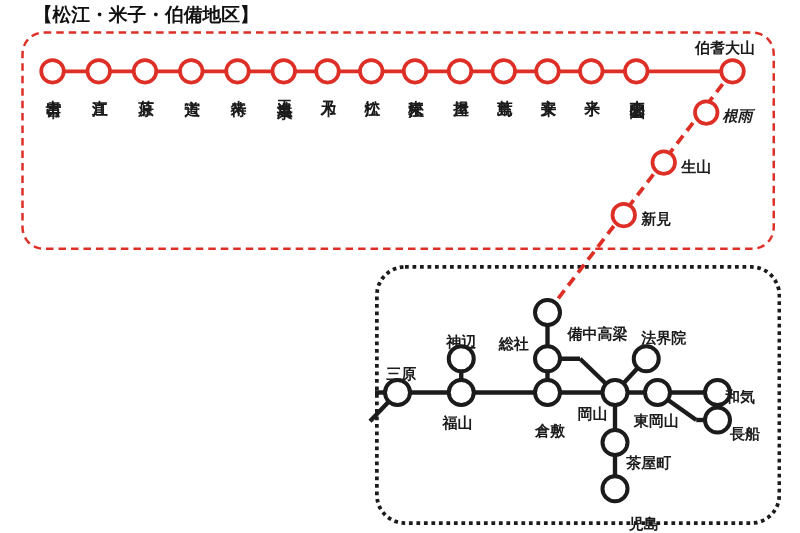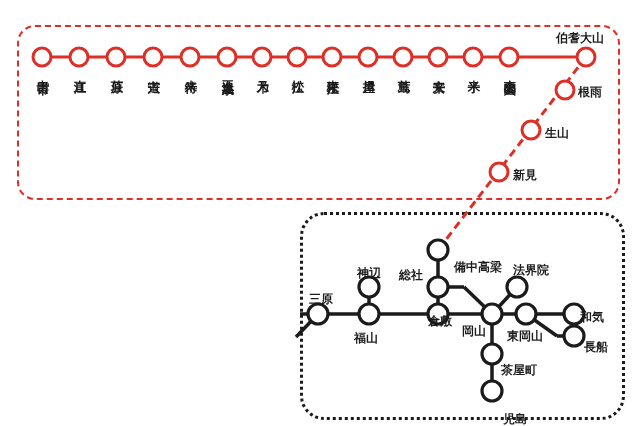--- a/index.html
+++ b/index.html
@@ -21,20 +21,21 @@
   }
   .st-label.v{
     writing-mode:vertical-rl;text-orientation:upright;letter-spacing:1px;
     transform:translate(-50%,0);font-size:12.5px;
   }
 </style>
 </head>
 <body>
 
 <div id="canvas">
+  <div class="page-title">【松江・米子・伯備地区】</div>
   <div class="region red" id="region-red" style="left: 17px; top: 25px; width: 603px; height: 175px; border-color: rgb(221, 47, 38);"></div>
   <div class="region black" id="region-black" style="left: 300px; top: 212px; width: 325px; height: 208px; border-color: rgb(27, 27, 27);"></div>
   <svg id="net" width="640" height="426">
       <line x1="42" y1="57" x2="586" y2="57" stroke="#dd2f26" stroke-width="3"></line>
       <line x1="586" y1="57" x2="438" y2="250" stroke="#dd2f26" stroke-width="3" stroke-dasharray="8,5"></line>
       <line x1="300" y1="314" x2="574" y2="314" stroke="#1b1b1b" stroke-width="3.5"></line>
       <line x1="318" y1="314" x2="296" y2="337" stroke="#1b1b1b" stroke-width="3.5"></line>
       <line x1="369" y1="287" x2="369" y2="314" stroke="#1b1b1b" stroke-width="3.5"></line>
       <line x1="438" y1="250" x2="438" y2="314" stroke="#1b1b1b" stroke-width="3.5"></line>
       <line x1="438" y1="287" x2="464" y2="287" stroke="#1b1b1b" stroke-width="3.5"></line>
@@ -84,30 +85,30 @@
       <div class="st-label v" style="left: 227px; top: 70px;">玉造温泉</div>
       <div class="st-label v" style="left: 262px; top: 70px;">乃木</div>
       <div class="st-label v" style="left: 297px; top: 70px;">松江</div>
       <div class="st-label v" style="left: 332px; top: 70px;">東松江</div>
       <div class="st-label v" style="left: 368px; top: 70px;">揖屋</div>
       <div class="st-label v" style="left: 403px; top: 70px;">荒島</div>
       <div class="st-label v" style="left: 438px; top: 70px;">安来</div>
       <div class="st-label v" style="left: 473px; top: 70px;">米子</div>
       <div class="st-label v" style="left: 509px; top: 70px;">東山公園</div>
       <div class="st-label h" style="left: 580px; top: 39px;">伯耆大山</div>
-      <div class="st-label h" style="left: 590px; top: 93px;">根雨</div>
+      <div class="st-label h" style="left: 590px; top: 93px; font-style: italic;">根雨</div>
       <div class="st-label h" style="left: 557px; top: 134px;">生山</div>
       <div class="st-label h" style="left: 525px; top: 176px;">新見</div>
       <div class="st-label h" style="left: 478px; top: 241px; margin-top: 27px;">備中高梁</div>
       <div class="st-label h" style="left: 369px; top: 274px;">神辺</div>
       <div class="st-label h" style="left: 411px; top: 276px; text-align: center;">総社</div>
       <div class="st-label h" style="left: 531px; top: 271px;">法界院</div>
       <div class="st-label h" style="left: 321px; top: 300px;">三原</div>
       <div class="st-label h" style="left: 366px; top: 339px;">福山</div>
-      <div class="st-label h" style="left: 440px; top: 322px;">倉敷</div>
+      <div class="st-label h" style="left: 440px; top: 345px;">倉敷</div>
       <div class="st-label h" style="left: 474px; top: 332px;">岡山</div>
       <div class="st-label h" style="left: 525px; top: 337px;">東岡山</div>
       <div class="st-label h" style="left: 592px; top: 318px;">和気</div>
       <div class="st-label h" style="left: 596px; top: 348px;">長船</div>
       <div class="st-label h" style="left: 519px; top: 371px;">茶屋町</div>
       <div class="st-label h" style="left: 515px; top: 420px;">児島</div>
     </div>
 </div>
 
 </body></html>

